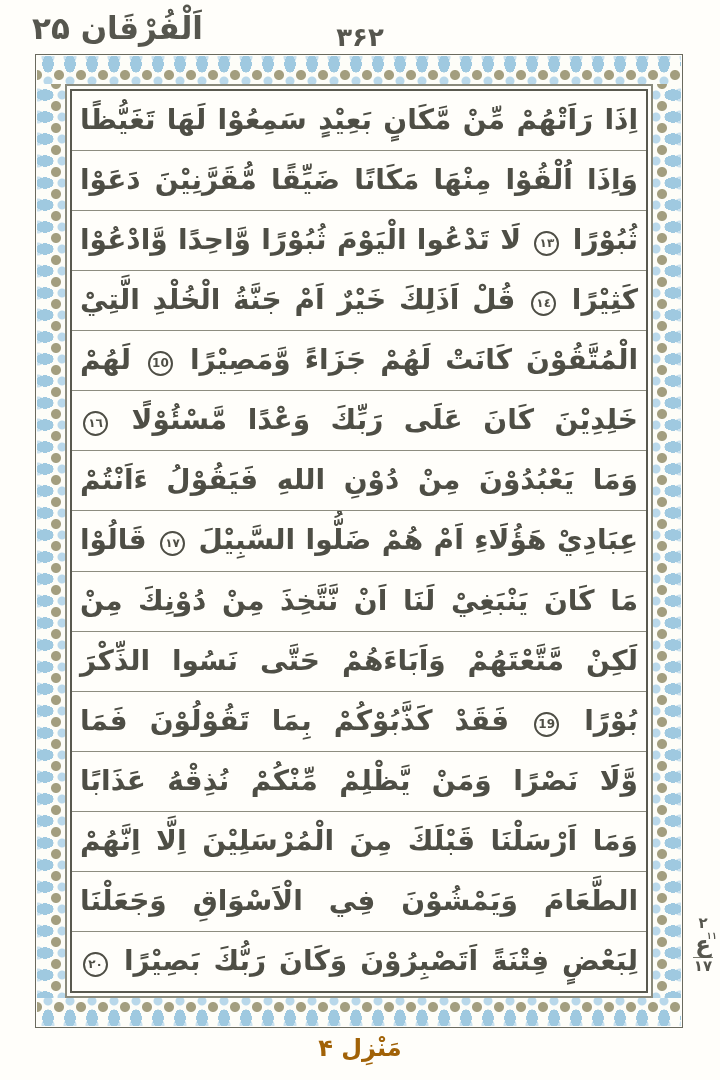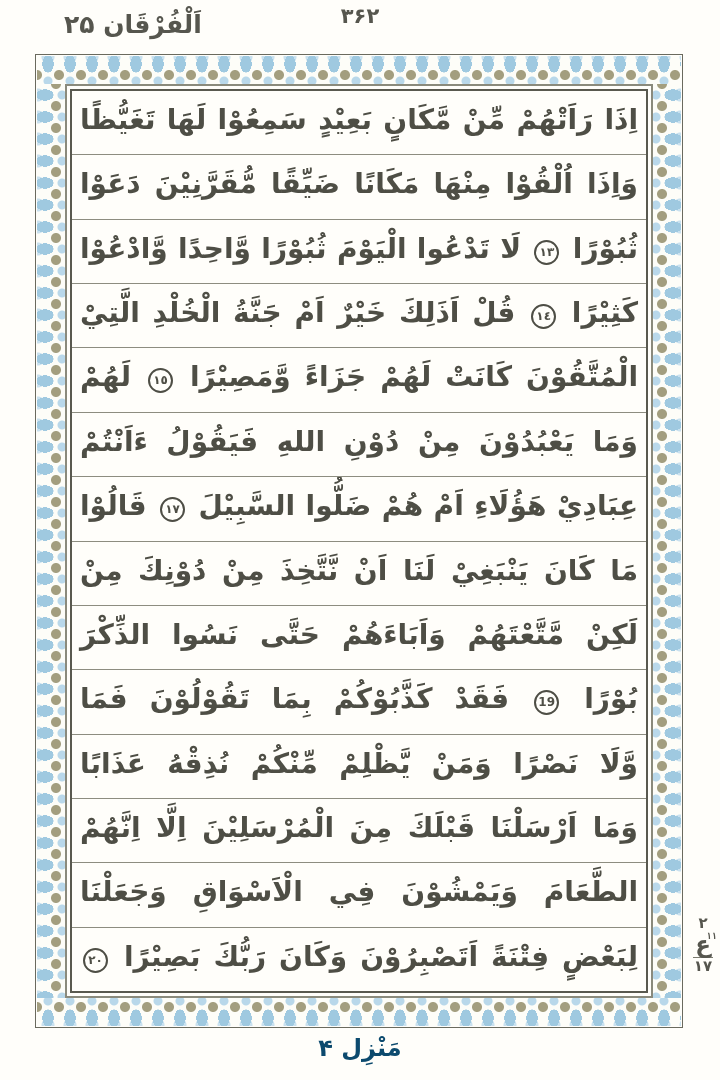--- a/index.html
+++ b/index.html
@@ -6,22 +6,22 @@
   body{
     width:720px;height:1080px;position:relative;
     background:#fffefa;
     font-family:"DejaVu Sans", sans-serif;
     overflow:hidden;
   }
   
   .hdr{position:absolute;top:4px;left:28px;right:28px;height:42px;
        color:#56564e;font-weight:bold;}
   .hdr .juz{position:absolute;right:4px;top:6px;font-size:25px;}
-  .hdr .pageno{position:absolute;left:50%;transform:translateX(-50%);top:0;font-size:21px;letter-spacing:1px;}
-  .hdr .surah{position:absolute;left:4px;top:6px;font-size:25px;margin-left:32px;}
+  .hdr .pageno{position:absolute;left:50%;transform:translateX(-50%);top:18px;font-size:26px;letter-spacing:1px;}
+  .hdr .surah{position:absolute;left:4px;top:6px;font-size:31px;}
 
   
   .frame{position:absolute;left:35px;top:54px;width:648px;height:974px;
          border:1px solid #6a6a5e;background:#fffefa;box-sizing:border-box;}
   .band{position:absolute;background-color:#fdfdf8;}
   .band.h{left:1px;right:1px;height:28px;background-size:22px 28px;background-repeat:repeat;}
   .band.top{top:1px;border-bottom:2px solid #8a8a7c;
     background-image:
       radial-gradient(circle at 11px 25px, #b9d8ea 0 4px, rgba(0,0,0,0) 5px),
       radial-gradient(circle at 0px 19px,  #a39e7f 0 4.5px, rgba(0,0,0,0) 5.5px),
@@ -71,21 +71,21 @@
   
   .marker{position:absolute;right:1px;top:916px;width:32px;text-align:center;
           color:#56564e;font-weight:bold;line-height:1.05;}
   .marker .m-top{font-size:15px;display:block;}
   .marker .m-sym{font-size:23px;display:block;position:relative;}
   .marker .m-sym .m-small{font-size:9px;position:absolute;top:1px;right:2px;font-family:Liberation Mono, monospace;}
   .marker .m-bot{font-size:15px;display:block;border-top:1px solid #7a7a6e;margin:1px 6px 0 6px;padding-top:1px;}
 
   
   .footer{position:absolute;top:1034px;left:0;right:0;text-align:center;
-          font-size:24px;font-weight:bold;color:#0c4a6e;}
+          font-size:24px;font-weight:bold;color:#a16207;}
 </style>
 </head>
 <body>
 
 <div class="hdr">
   <span class="pageno" dir="rtl">۳۶۲</span>
   <span class="surah" dir="rtl">اَلْفُرْقَان ۲۵</span>
 </div>
 
 <div class="frame">
@@ -101,21 +101,24 @@
       <div class="row">
         <div class="line" dir="rtl"><span>وَاِذَا اُلْقُوْا مِنْهَا مَكَانًا ضَيِّقًا مُّقَرَّنِيْنَ دَعَوْا هُنَالِكَ</span></div>
       </div>
       <div class="row">
         <div class="line" dir="rtl"><span>ثُبُوْرًا</span> <span class="ayah">١٣</span> <span>لَا تَدْعُوا الْيَوْمَ ثُبُوْرًا وَّاحِدًا وَّادْعُوْا ثُبُوْرًا</span></div>
       </div>
       <div class="row">
         <div class="line" dir="rtl"><span>كَثِيْرًا</span> <span class="ayah">١٤</span> <span>قُلْ اَذَلِكَ خَيْرٌ اَمْ جَنَّةُ الْخُلْدِ الَّتِيْ وُعِدَ</span></div>
       </div>
       <div class="row">
-        <div class="line" dir="rtl"><span>الْمُتَّقُوْنَ كَانَتْ لَهُمْ جَزَاءً وَّمَصِيْرًا</span> <span class="ayah">١٥</span> <span>لَهُمْ فِيْهَا مَا يَشَاءُوْنَ</span></div>
+        <div class="line" dir="rtl"><span>الْمُتَّقُوْنَ كَانَتْ لَهُمْ جَزَاءً وَّمَصِيْرًا</span> <span class="ayah">10</span> <span>لَهُمْ فِيْهَا مَا يَشَاءُوْنَ</span></div>
+      </div>
+      <div class="row">
+        <div class="line" dir="rtl"><span>خَلِدِيْنَ كَانَ عَلَى رَبِّكَ وَعْدًا مَّسْئُوْلًا</span> <span class="ayah">١٦</span> </div>
       </div>
       <div class="row">
         <div class="line" dir="rtl"><span>وَمَا يَعْبُدُوْنَ مِنْ دُوْنِ اللهِ فَيَقُوْلُ ءَاَنْتُمْ اَضْلَلْتُمْ</span></div>
       </div>
       <div class="row">
         <div class="line" dir="rtl"><span>عِبَادِيْ هَؤُلَاءِ اَمْ هُمْ ضَلُّوا السَّبِيْلَ</span> <span class="ayah">١٧</span> <span>قَالُوْا سُبْحَانَكَ</span></div>
       </div>
       <div class="row">
         <div class="line" dir="rtl"><span>مَا كَانَ يَنْبَغِيْ لَنَا اَنْ نَّتَّخِذَ مِنْ دُوْنِكَ مِنْ اَوْلِيَاءَ وَ</span></div>
       </div>

